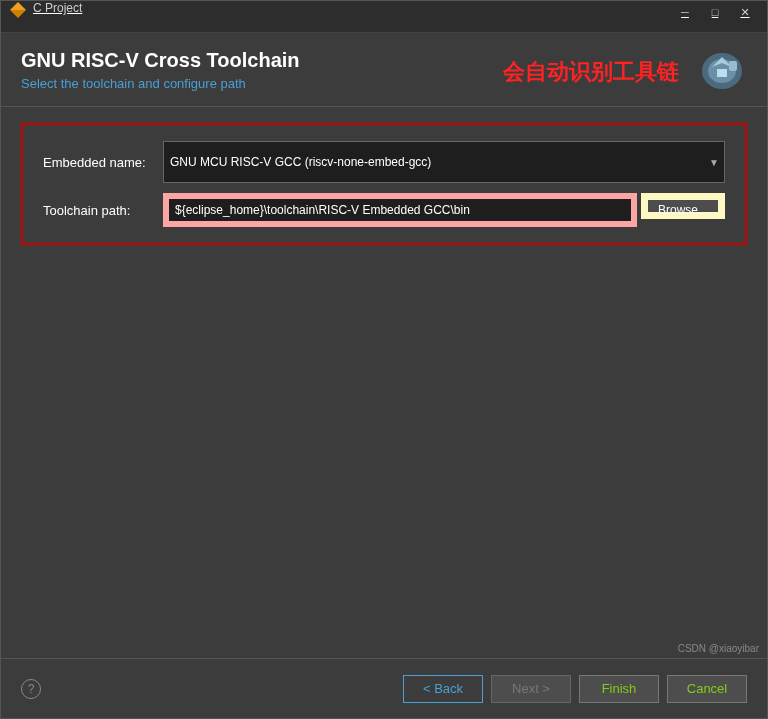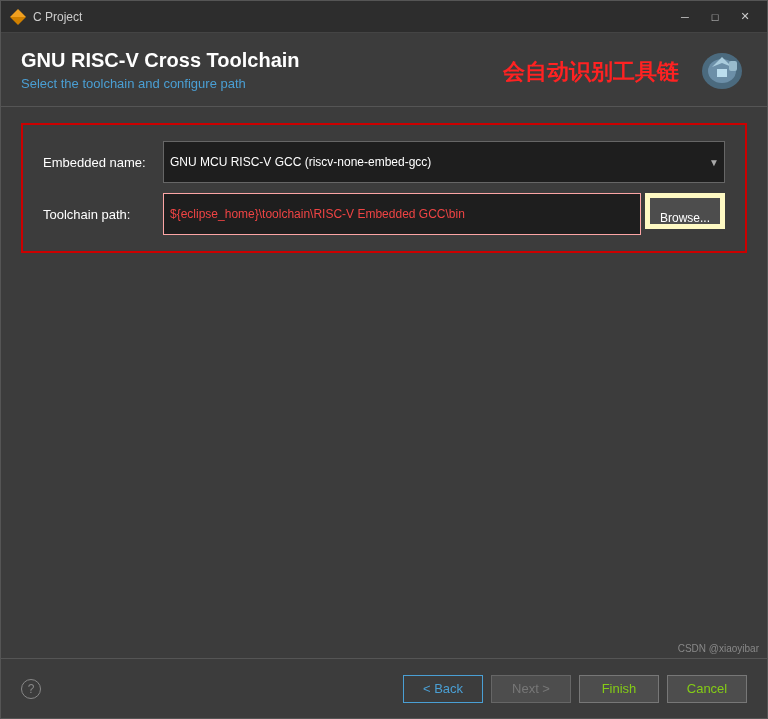--- a/index.html
+++ b/index.html
@@ -23,24 +23,24 @@
       background: #3c3c3c;
       display: flex;
       flex-direction: column;
       border: 1px solid #555;
     }
 
     .title-bar {
       background: #2d2d2d;
       height: 32px;
       display: flex;
-      align-items: center;
       padding: 0 8px;
       flex-shrink: 0;
       border-bottom: 1px solid #444;
+      text-decoration: underline;
     }
 
     .title-bar-icon {
       width: 18px;
       height: 18px;
       margin-right: 6px;
       display: flex;
       align-items: center;
       justify-content: center;
     }
@@ -147,25 +147,25 @@
 
     .form-input-container {
       flex: 1;
       display: flex;
       gap: 4px;
     }
 
     .form-input {
       flex: 1;
       background: #1e1e1e;
-      border: 1px solid #fca5a5;
-      color: #ef4444;
+      border: 6px solid #fca5a5;
+      color: #ffffff;
       font-size: 12px;
       padding: 4px 6px;
-      height: 42px;
+      height: 34px;
     }
 
     .form-select {
       flex: 1;
       background: #1e1e1e;
       border: 1px solid #666;
       color: #ffffff;
       font-size: 12px;
       padding: 4px 6px;
       height: 42px;
@@ -189,24 +189,24 @@
       right: 6px;
       top: 50%;
       transform: translateY(-50%);
       pointer-events: none;
       color: #aaa;
       font-size: 10px;
     }
 
     .browse-btn {
       background: #4d4d4d;
-      border: 5px solid #fef9c3;
-      color: #ffffff;
-      font-size: 12px;
-      padding: 13px 10px;
+      border: 7px solid #fef9c3;
+      color: #ffffff;
+      font-size: 12px;
+      padding: 3px 10px;
       cursor: pointer;
       height: 26px;
       white-space: nowrap;
     }
 
     .spacer {
       flex: 1;
     }
 
     .watermark {

